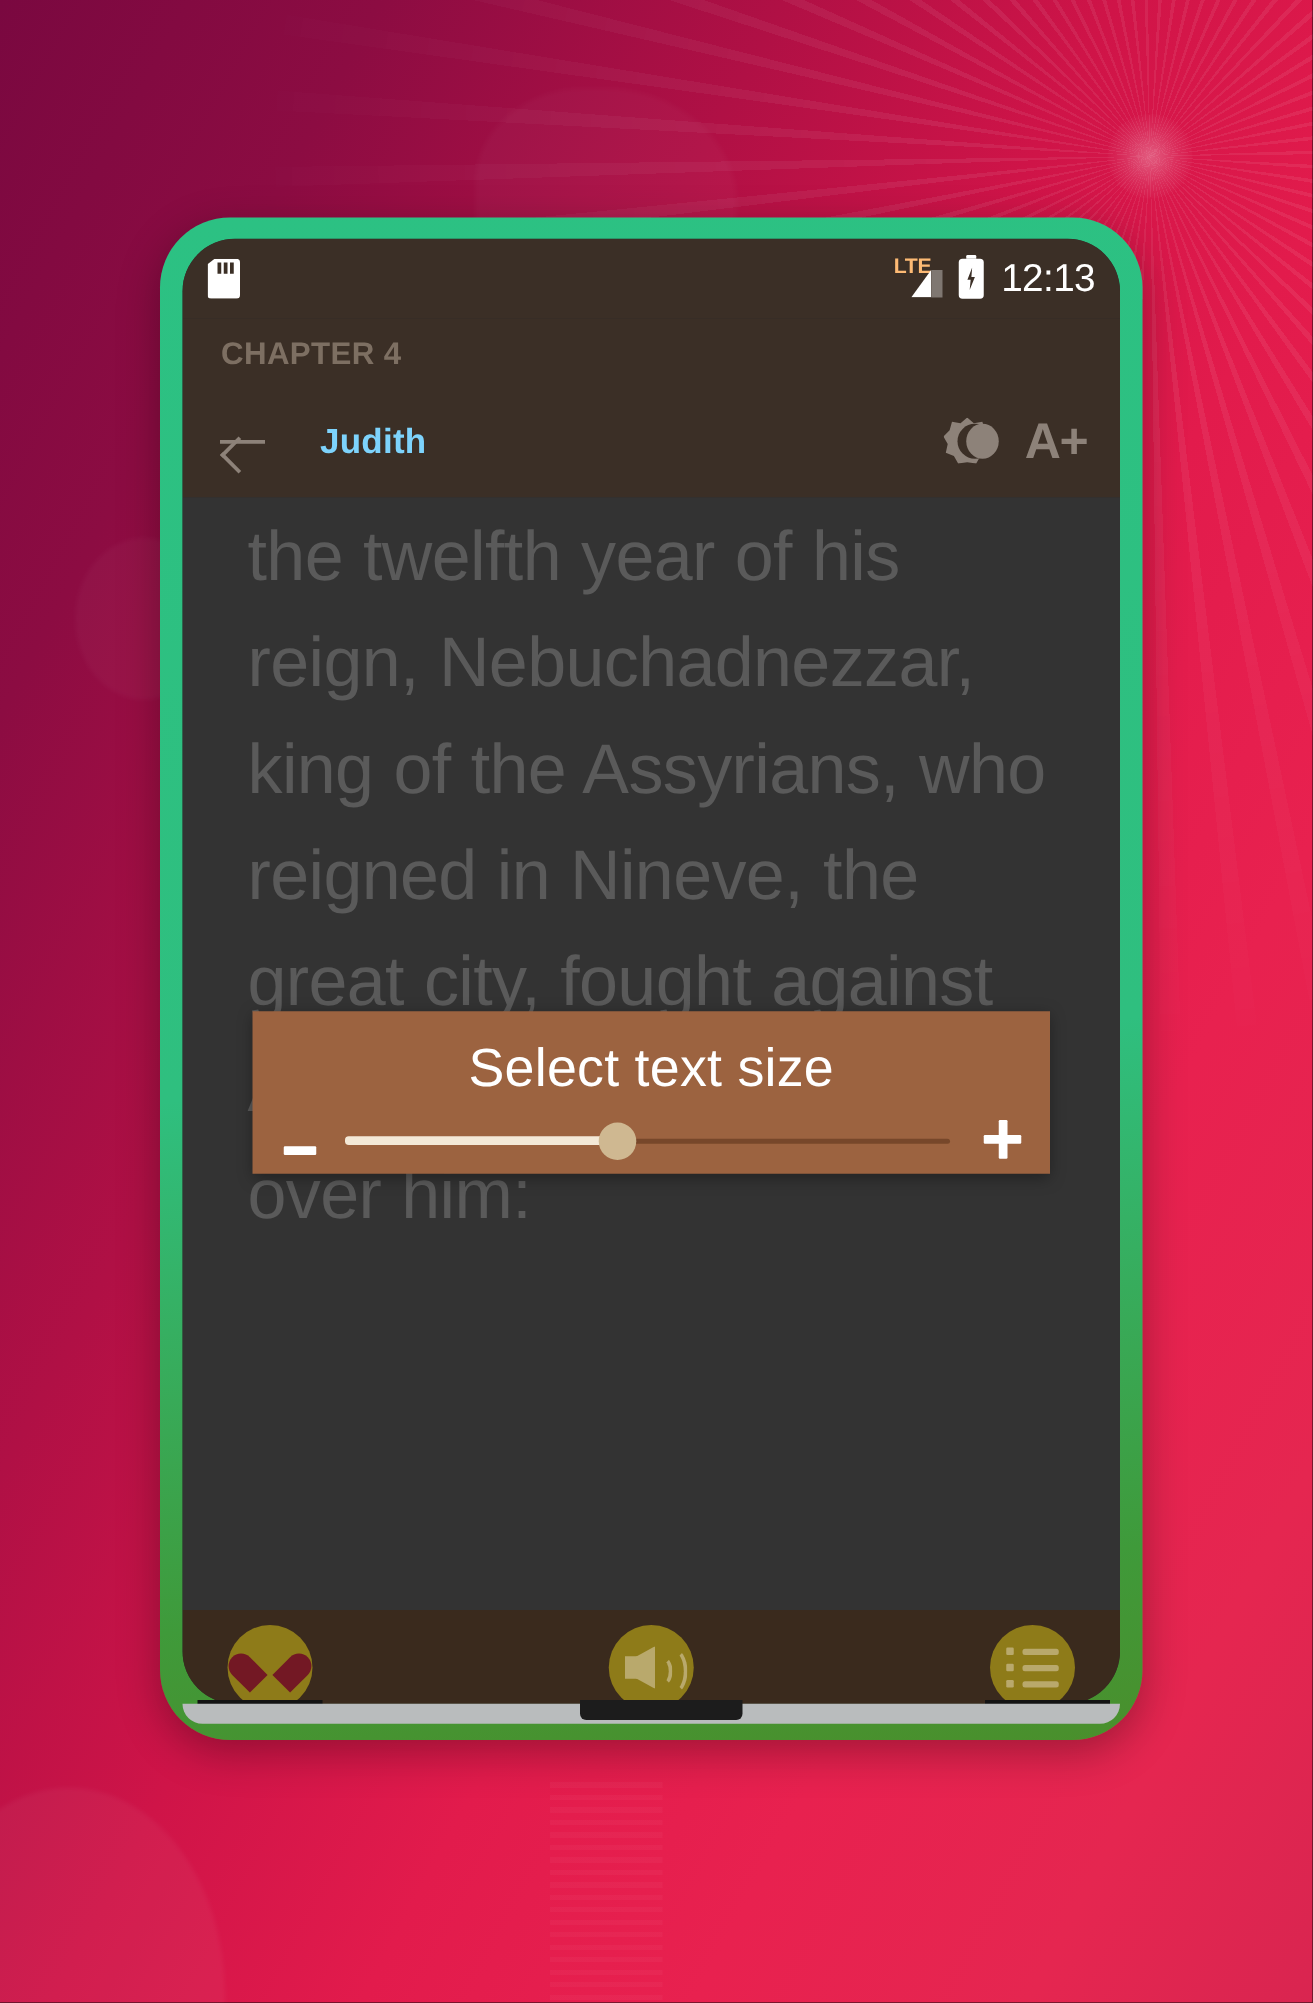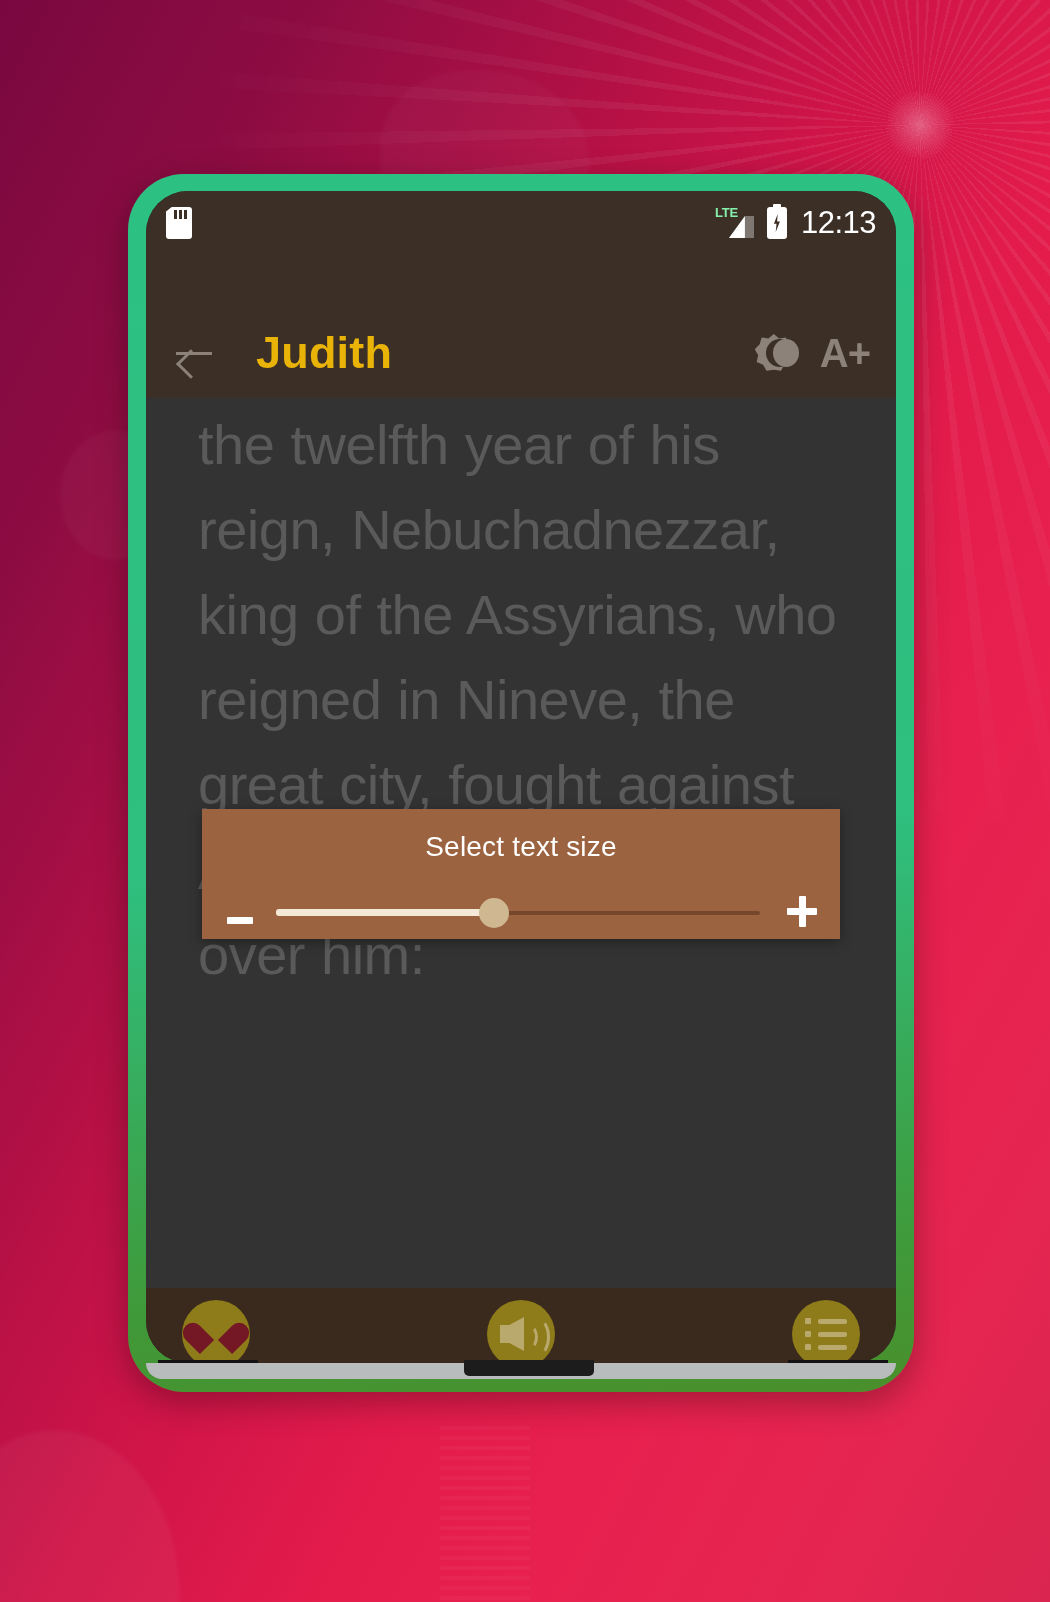--- a/index.html
+++ b/index.html
@@ -141,21 +141,21 @@
   .sd-card i {
     position:absolute; top: 3px; width: 3px; height: 9px; background:#3b2f26;
   }
   .sd-card i:nth-child(1){ left: 8px; }
   .sd-card i:nth-child(2){ left: 13px; }
   .sd-card i:nth-child(3){ left: 18px; }
 
   .lte-wrap { position: relative; width: 40px; height: 34px; }
   .lte-text {
     position: absolute; left: 0; top: 0;
-    font-size: 13px; font-weight: bold; color: #86efac;
+    font-size: 17px; font-weight: bold; color: #fdba74;
     letter-spacing: -0.2px;
     line-height: 13px;
   }
   .sig-bars { position:absolute; right: 0; bottom: 2px; width: 26px; height: 24px; }
   .sig-fill {
     position:absolute; left:0; bottom:0; width: 16px; height: 22px;
     background:#fff;
     clip-path: polygon(0 100%, 100% 0, 100% 100%);
   }
   .sig-empty {
@@ -240,23 +240,23 @@
   #back-arrow::before {
     content:""; position:absolute; left:4px; top:21px; width:36px; height:3px; background:#8d8279;
   }
   #back-arrow::after {
     content:""; position:absolute; left:4px; top:12px; width:18px; height:18px;
     border-left:3px solid #8d8279; border-bottom:3px solid #8d8279;
     transform: rotate(45deg); transform-origin: 0 100%;
   }
   #app-title {
     margin-left: 38px;
-    font-size: 45px;
+    font-size: 28px;
     font-weight: bold;
-    color: #eab308;
+    color: #7dd3fc;
     letter-spacing: 0.2px;
   }
   #toolbar-right { margin-left: auto; display:flex; align-items:center; gap: 24px; }
   .daynight {
     position: relative;
     width: 44px; height: 44px;
   }
   .daynight .star {
     position:absolute; left:3px; top:3px; width:38px; height:38px;
     background: #8d8279;
@@ -381,21 +381,21 @@
     left: 56px; top: 618px;
     width: 638px;
     height: 130px;
     background: #9c6340;
     box-shadow: 0 3px 12px rgba(0,0,0,0.35);
     z-index: 50;
   }
   #dialog-title {
     text-align: center;
     color: #ffffff;
-    font-size: 28px;
+    font-size: 43px;
     padding-top: 22px;
     letter-spacing: 0.2px;
   }
   #slider-row {
     position: absolute;
     left: 0; right: 0; top: 78px;
     height: 52px;
     display: flex;
     align-items: center;
     padding: 0 22px;
@@ -478,20 +478,21 @@
           </div>
         </div>
         <div class="battery">
           <div class="bolt"></div>
         </div>
         <div id="clock">12:13</div>
       </div>
     </div>
 
     <div id="tabs">
+      <div class="tab">CHAPTER 4</div>
     </div>
 
     <div id="toolbar">
       <div id="back-arrow"></div>
       <div id="app-title">Judith</div>
       <div id="toolbar-right">
         <div class="daynight">
           <div class="star"></div>
           <div class="moon"></div>
         </div>

